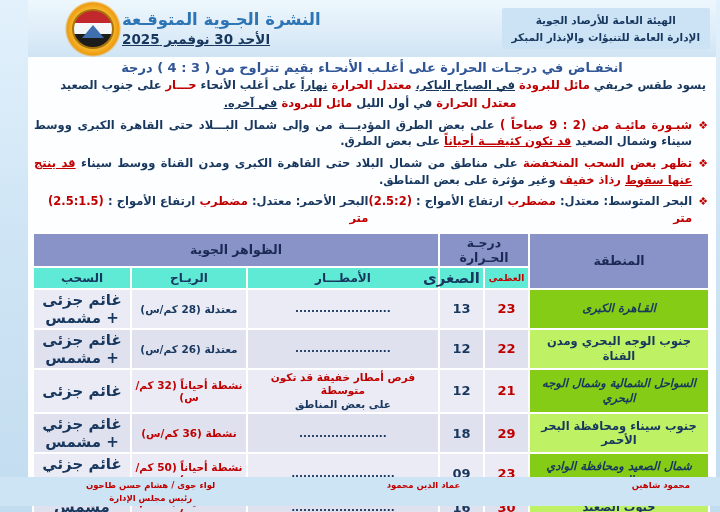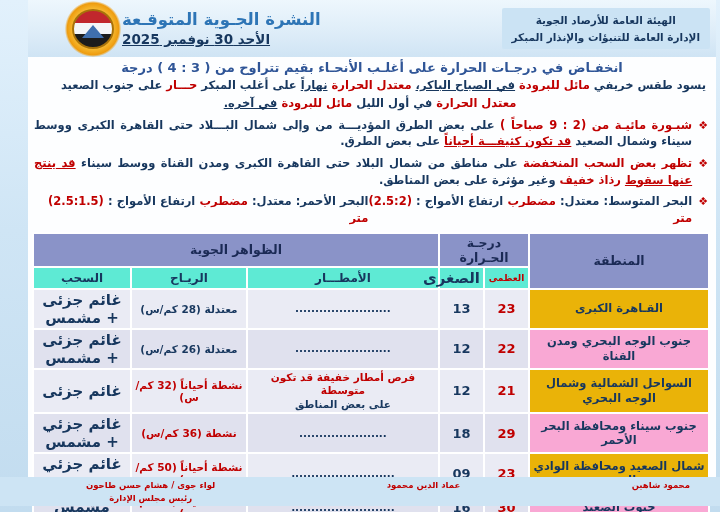--- a/index.html
+++ b/index.html
@@ -60,22 +60,22 @@
   table { width:676px; margin:3px 6px 0 auto; border-collapse:collapse; table-layout:fixed; }
   th, td { border:2px solid #ffffff; text-align:center; vertical-align:middle; padding:1px 3px; }
   .th-main { background:#8a93c8; color:#1b2a55; font-size:12.5px; height:26px; }
   .th-sub  { background:#5eead4; height:18px; }
   .th-sub.big { color:#17375e; font-size:12px; }
   .th-max { color:#c00000; font-size:9px; }
   .th-min { color:#17375e; font-size:15px; }
   tr.r td { height:36px; }
   tr.r.short td { height:25px; }
   td.c-region { color:#17375e; font-size:11.5px; line-height:1.3; }
-  tr.even td.c-region { background:#eab308; }
-  tr.odd  td.c-region { background:#f9a8d4; }
+  tr.even td.c-region { background:#84cc16;font-style:italic; }
+  tr.odd  td.c-region { background:#bef264; }
   td.c-max { color:#c00000; font-size:13px; }
   td.c-min { color:#17375e; font-size:13px; }
   tr.even td.c-max, tr.even td.c-min, tr.even td.c-rain, tr.even td.c-wind, tr.even td.c-cloud { background:#eaebf4; }
   tr.odd  td.c-max, tr.odd  td.c-min, tr.odd  td.c-rain, tr.odd  td.c-wind, tr.odd  td.c-cloud { background:#e0e1ee; }
   td.c-rain { font-size:10.5px; color:#17375e; line-height:1.3; }
   .rain-red { display:block; color:#c00000; }
   td.c-wind { font-size:10.5px; }
   td.c-wind.navy { color:#17375e; }
   td.c-wind.red  { color:#c00000; }
   td.c-cloud { font-size:15px; color:#17375e; }
@@ -105,21 +105,21 @@
         <div class="sun"></div>
         <div class="disc">
             <div class="mtn"></div>
           </div>
       </div>
     </div>
 
     <div class="headline">انخفـاض في درجـات الحرارة  على أغلـب الأنحـاء بقيم تتراوح من ( 3 : 4 ) درجة</div>
 
     <div class="para">
-      <span class="navy">يسود طقس خريفي </span><span class="red">مائل للبرودة </span><span class="navy u">في الصباح الباكر،</span><span class="navy"> </span><span class="red">معتدل الحرارة </span><span class="navy u">نهاراً</span><span class="navy"> على أغلب المبكر </span><span class="red">حـــار </span><span class="navy">على جنوب الصعيد</span>
+      <span class="navy">يسود طقس خريفي </span><span class="red">مائل للبرودة </span><span class="navy u">في الصباح الباكر،</span><span class="navy"> </span><span class="red">معتدل الحرارة </span><span class="navy u">نهاراً</span><span class="navy"> على أغلب الأنحاء </span><span class="red">حـــار </span><span class="navy">على جنوب الصعيد</span>
     </div>
     <div class="para para-last">
       <span class="red">معتدل الحرارة </span><span class="navy">في أول الليل </span><span class="red">مائل للبرودة </span><span class="navy u">في آخره.</span>
     </div>
 
     <div class="bullets">
       <div class="bullet">
         <span class="mark">❖</span>
         <span class="btxt"><span class="red">شبـورة مائيـة من (2 : 9 صباحاً ) </span><span class="navy">على بعض الطرق المؤديـــة من وإلى شمال البـــلاد حتى القاهرة الكبرى ووسط سيناء وشمال الصعيد </span><span class="red u">قد تكون كثيفـــة أحياناً</span><span class="navy"> على بعض الطرق.</span></span>
       </div>

